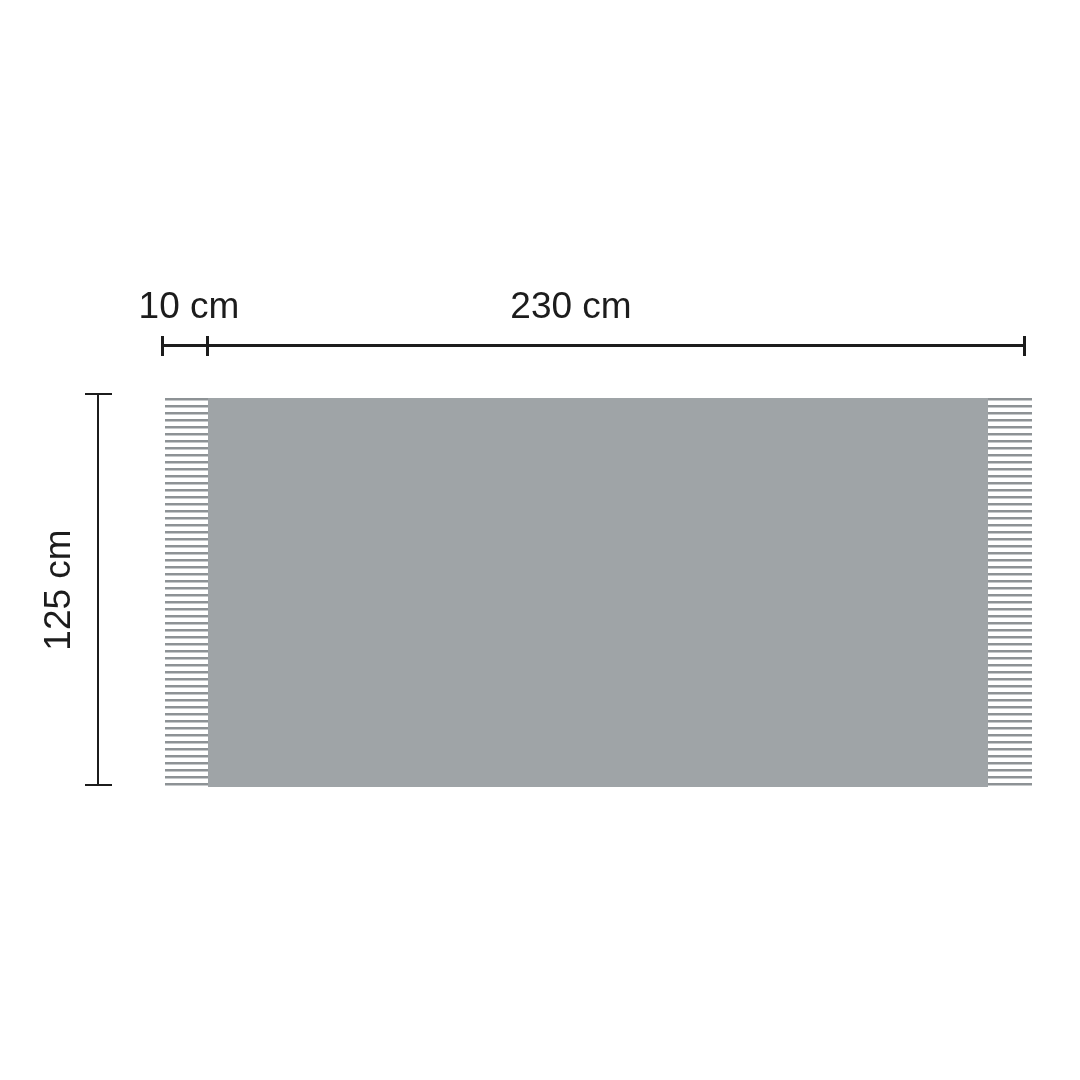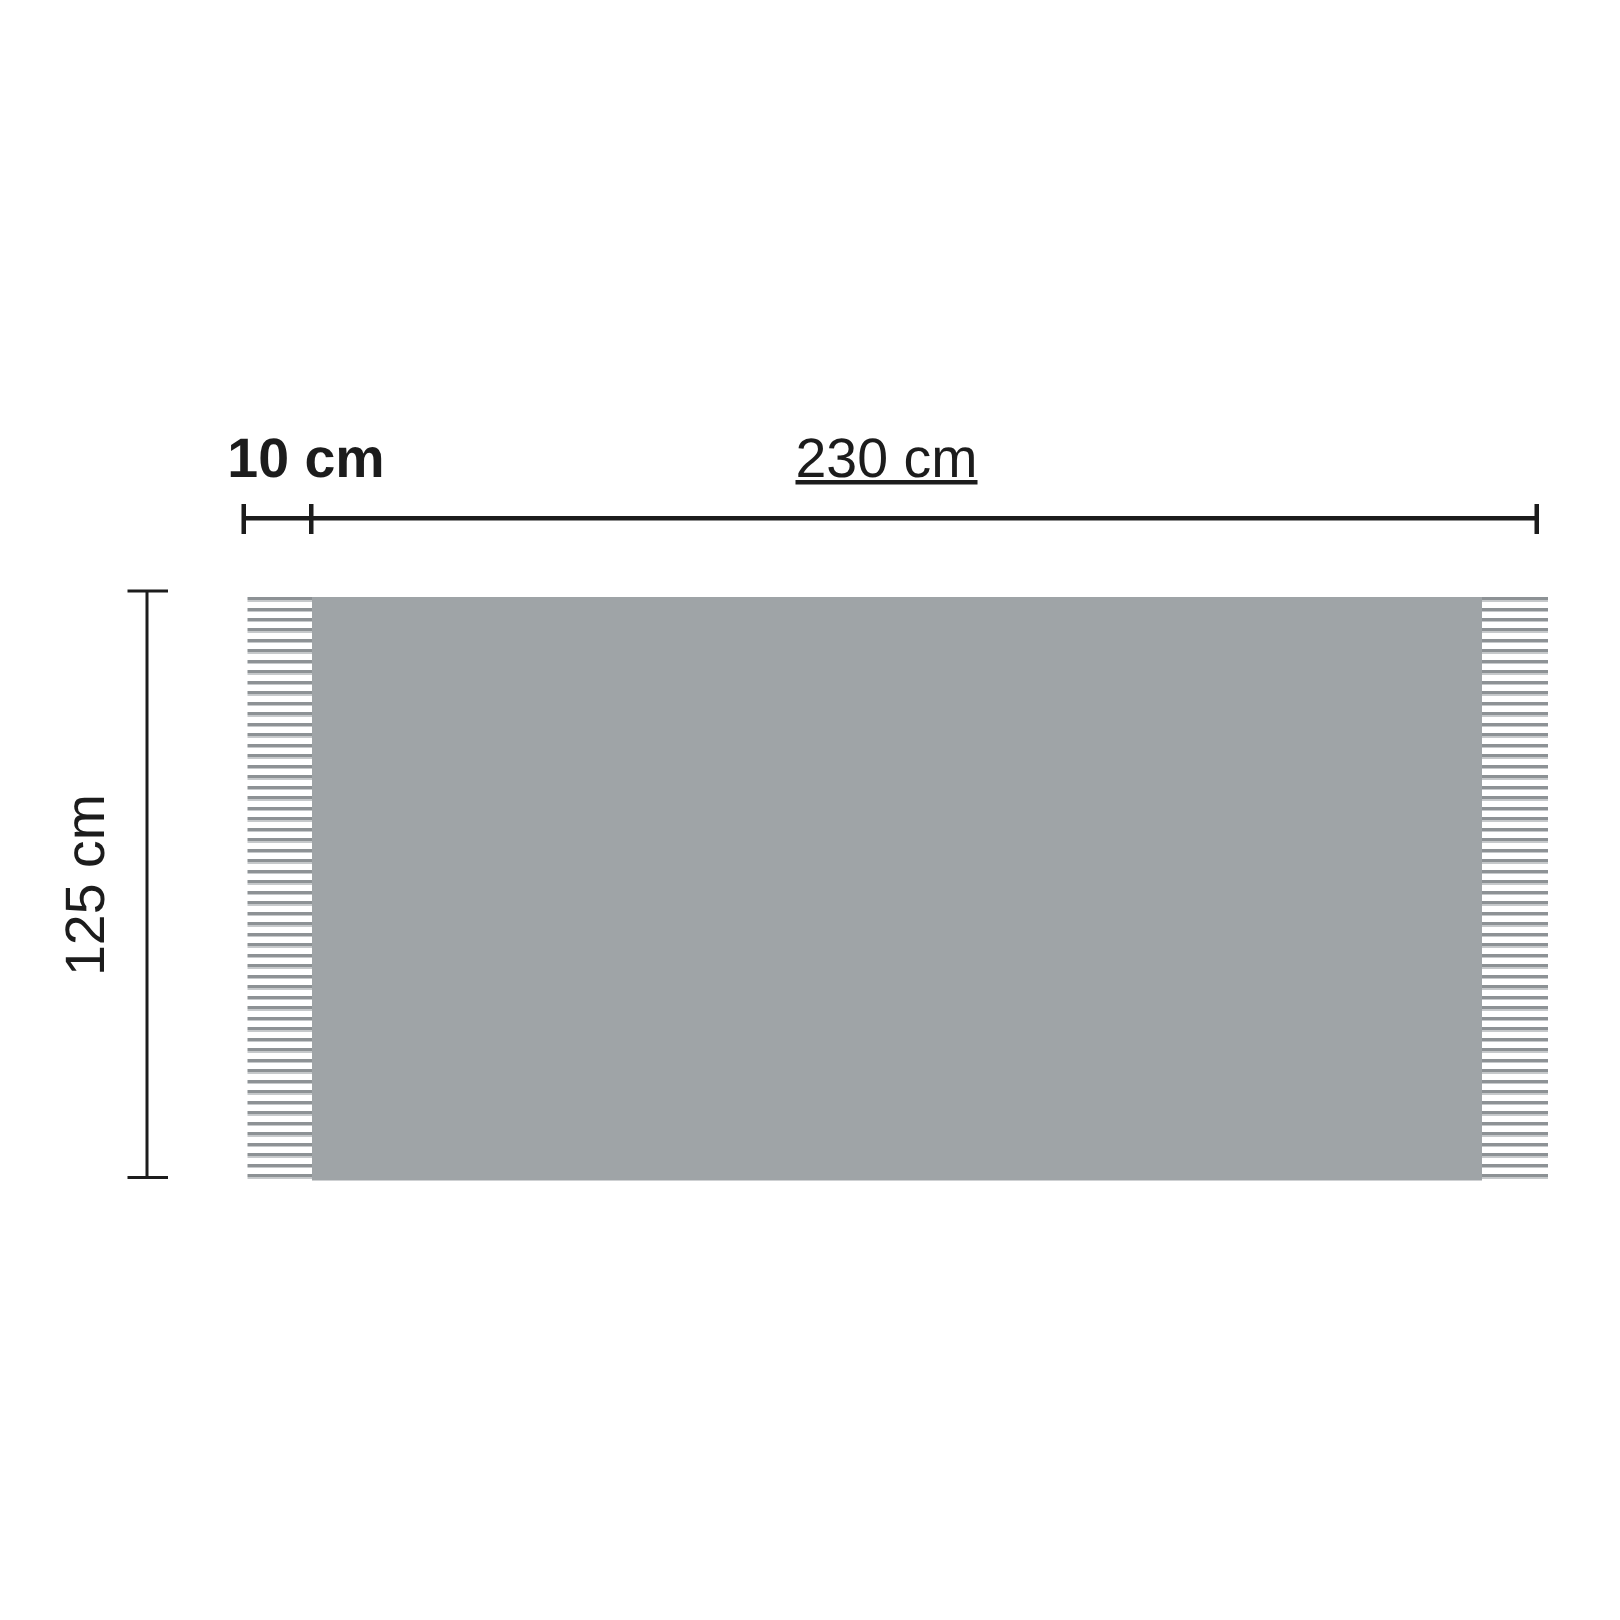--- a/index.html
+++ b/index.html
@@ -83,23 +83,23 @@
     );
   }
   .fringe-left  { left: 165px; }
   .fringe-right { left: 988px; width: 44px; }
 </style>
 </head>
 <body>
 
 <div class="stage">
 
-  <div class="dim-label" style="left:204px; top:287px;font-weight:bold;">10 cm</div>
+  <div class="dim-label" style="left:189px; top:287px;">10 cm</div>
 
-  <div class="dim-label" style="left:591px; top:287px;text-decoration:underline;">230 cm</div>
+  <div class="dim-label" style="left:571px; top:287px;">230 cm</div>
 
   <div class="hline"></div>
   <div class="vtick" style="left:161px;"></div>
   <div class="vtick" style="left:206px;"></div>
   <div class="vtick" style="left:1023px;"></div>
 
   <div class="dim-label rotated" style="left:57px; top:590px;">125 cm</div>
 
   <div class="vline"></div>
   <div class="htick" style="top:393px;"></div>

